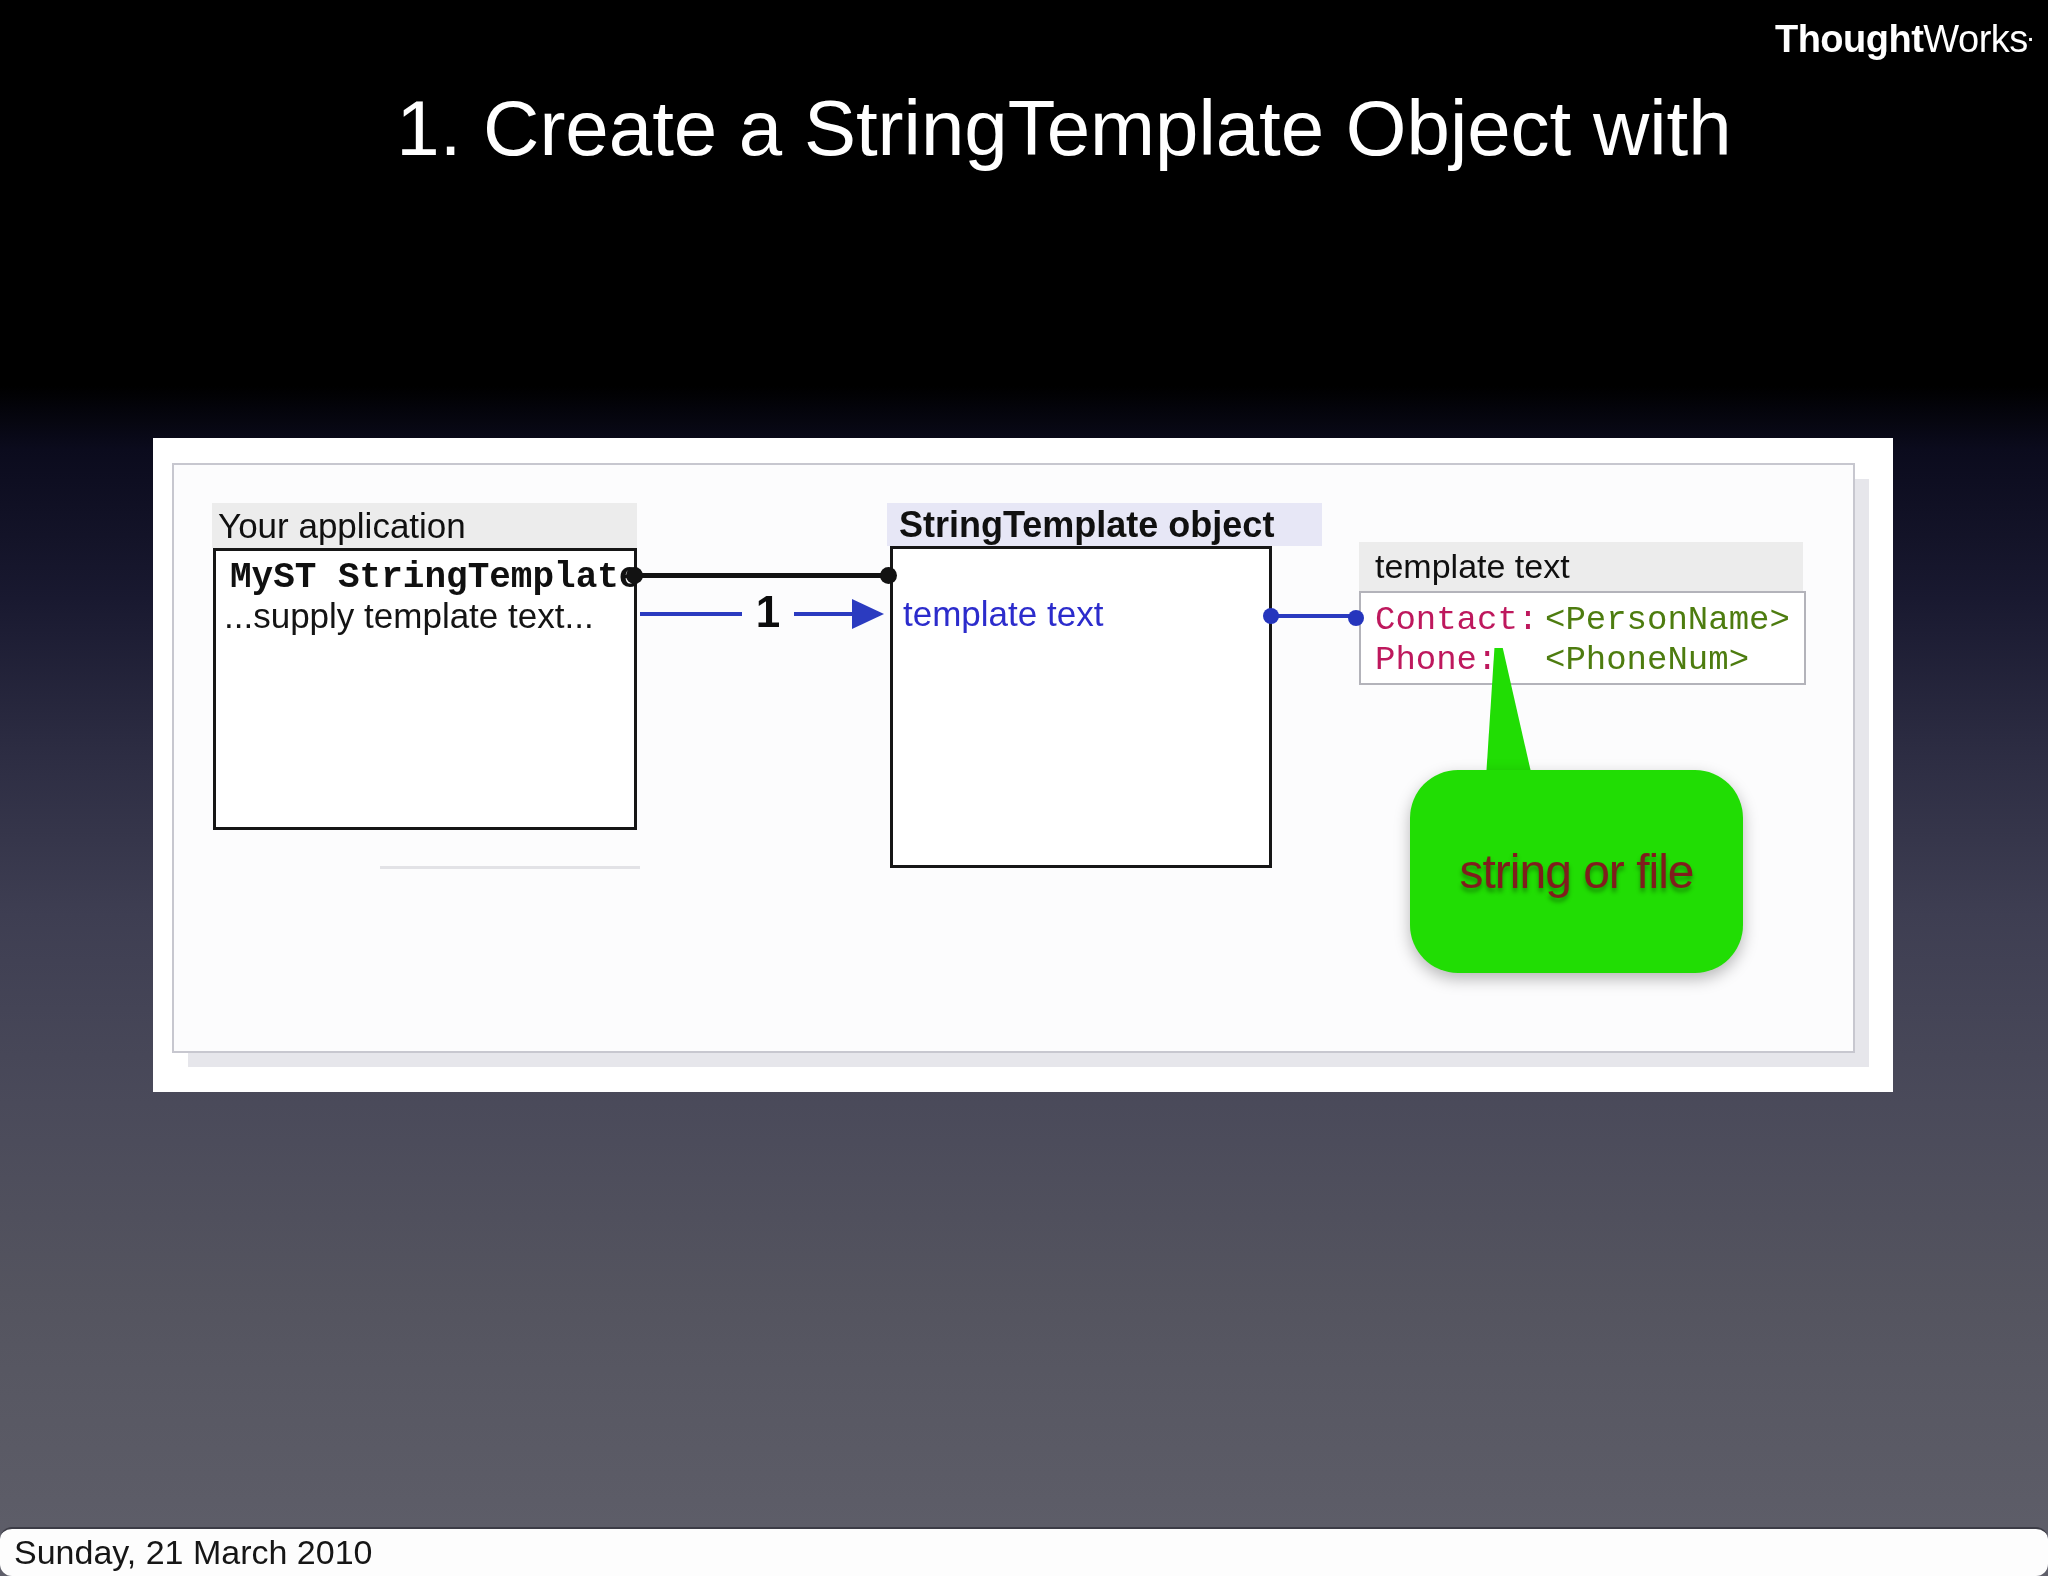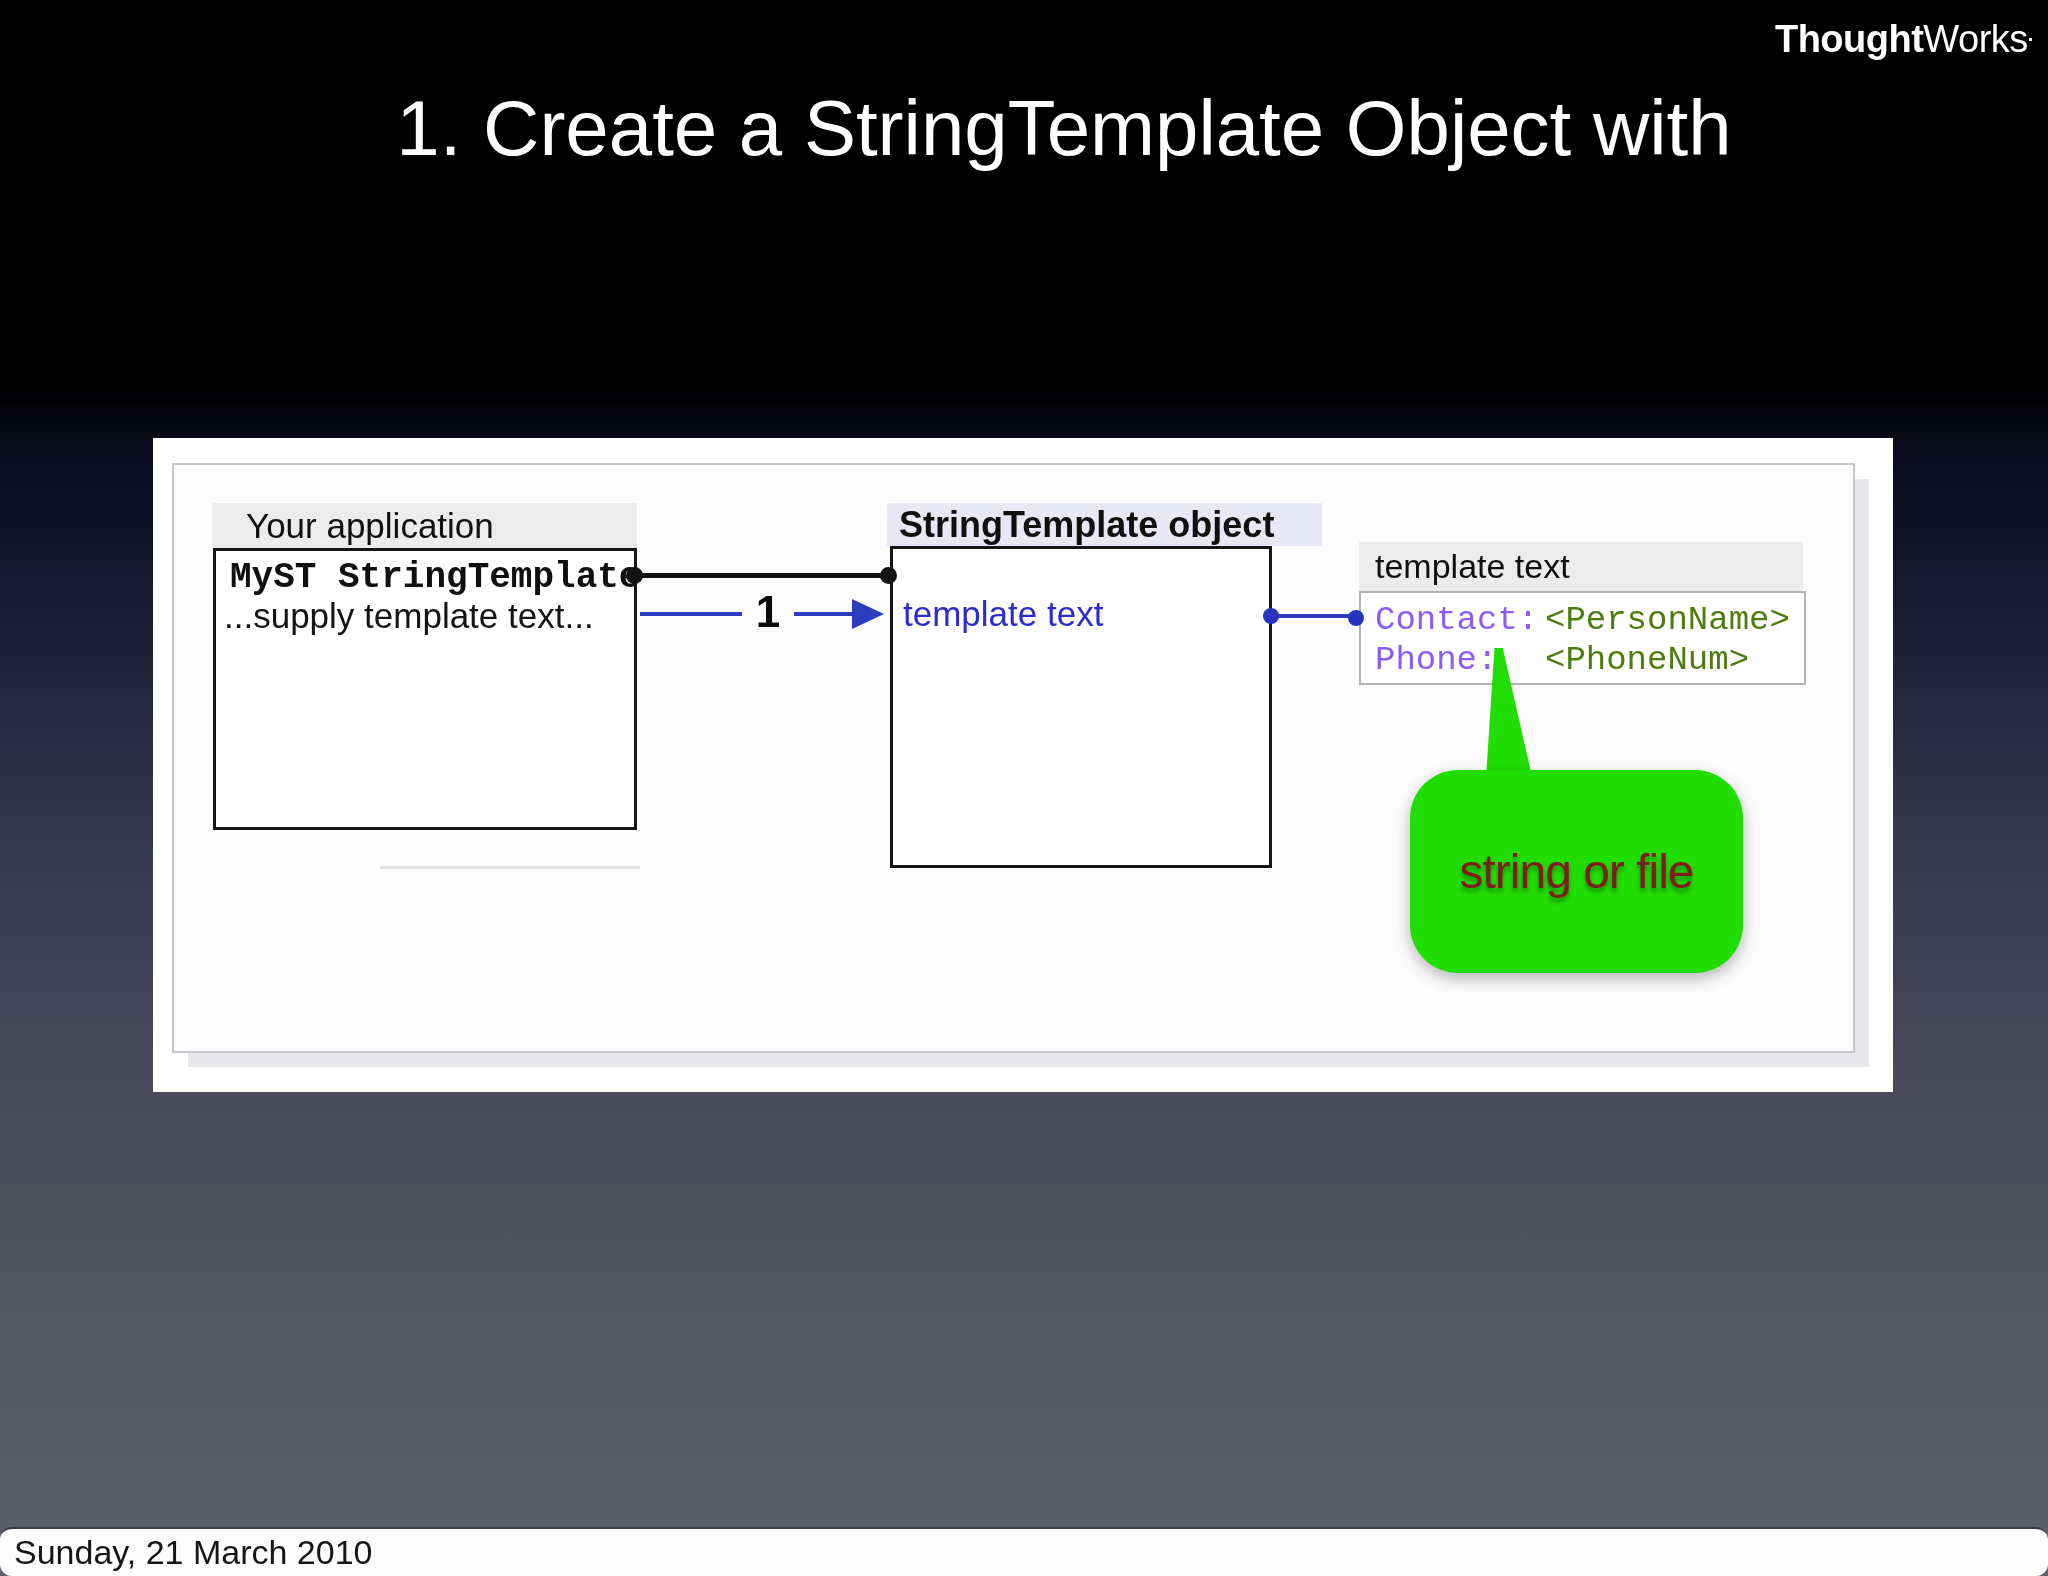--- a/index.html
+++ b/index.html
@@ -30,41 +30,41 @@
   .panel-inner{
     position:absolute;left:172px;top:463px;width:1679px;height:586px;
     background:#fcfcfd;border:2px solid #c7c7cf;
     box-shadow:15px 15px 0 -1px #e6e6eb;
   }
   
   .box-header{
     position:absolute;color:#101010;display:flex;align-items:center;
     font-size:35px;
   }
-  .hdr-app{left:212px;top:503px;width:425px;height:45px;background:#ececec;padding-left:34px;box-sizing:border-box;}
+  .hdr-app{left:212px;top:503px;width:425px;height:45px;background:#ececec;padding-left:6px;box-sizing:border-box;}
   .hdr-st{left:887px;top:503px;width:435px;height:43px;background:#e7e7f6;font-weight:700;font-size:36px;padding-left:12px;box-sizing:border-box;}
   .hdr-tpl{left:1359px;top:542px;width:444px;height:49px;background:#ececec;font-size:34px;padding-left:16px;box-sizing:border-box;}
   .app-box{
     position:absolute;left:213px;top:548px;width:424px;height:282px;
     background:#ffffff;border:3px solid #161616;box-sizing:border-box;
   }
   .app-line1{position:absolute;left:230px;top:557px;font-family:"Liberation Mono","DejaVu Sans Mono",monospace;font-size:36px;font-weight:700;color:#101010;white-space:pre;}
   .app-line2{position:absolute;left:224px;top:596px;font-size:35px;color:#141414;}
   .st-box{
     position:absolute;left:890px;top:546px;width:382px;height:322px;
     background:#ffffff;border:3px solid #161616;box-sizing:border-box;
   }
   .st-body{position:absolute;left:903px;top:594px;font-size:35px;color:#2c2ccc;}
   .tpl-box{
     position:absolute;left:1359px;top:591px;width:447px;height:94px;
     background:#ffffff;border:2px solid #b3b3ba;box-sizing:border-box;
     padding:7px 0 0 14px;
   }
   .tpl-row{font-family:"Liberation Mono","DejaVu Sans Mono",monospace;font-size:34px;line-height:40px;white-space:pre;}
-  .tpl-row .lbl{display:inline-block;width:170px;color:#8b5cf6;}
+  .tpl-row .lbl{display:inline-block;width:170px;color:#be185d;}
   .tpl-row .val{color:#4d7c0f;}
   .faint-line{position:absolute;left:380px;top:866px;width:260px;height:3px;background:#e2e2e6;}
   
   .line-black{position:absolute;left:640px;top:573px;width:248px;height:5px;background:#121212;}
   .dot-black{position:absolute;width:17px;height:17px;border-radius:50%;background:#121212;}
   .dot-b1{left:626px;top:567px;}
   .dot-b2{left:880px;top:567px;}
   .line-blue1{position:absolute;left:640px;top:612px;width:220px;height:4px;background:#2b3bc0;}
   .arrow-head{
     position:absolute;left:852px;top:599px;width:0;height:0;

